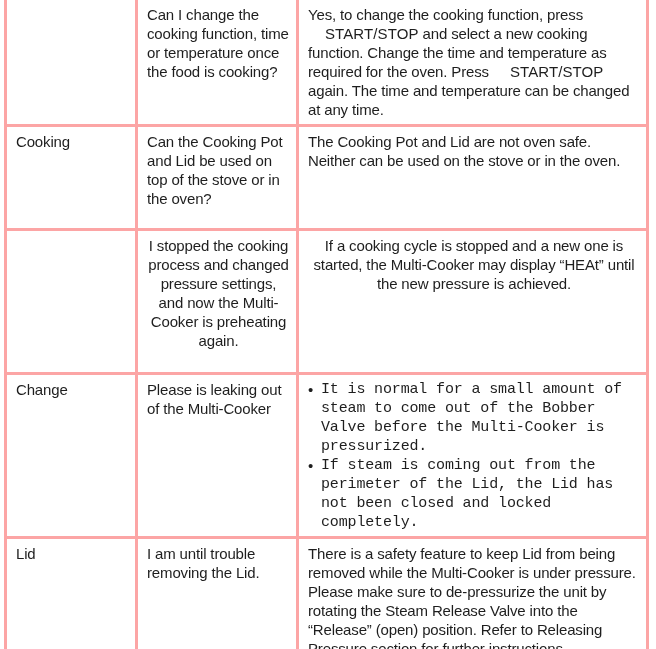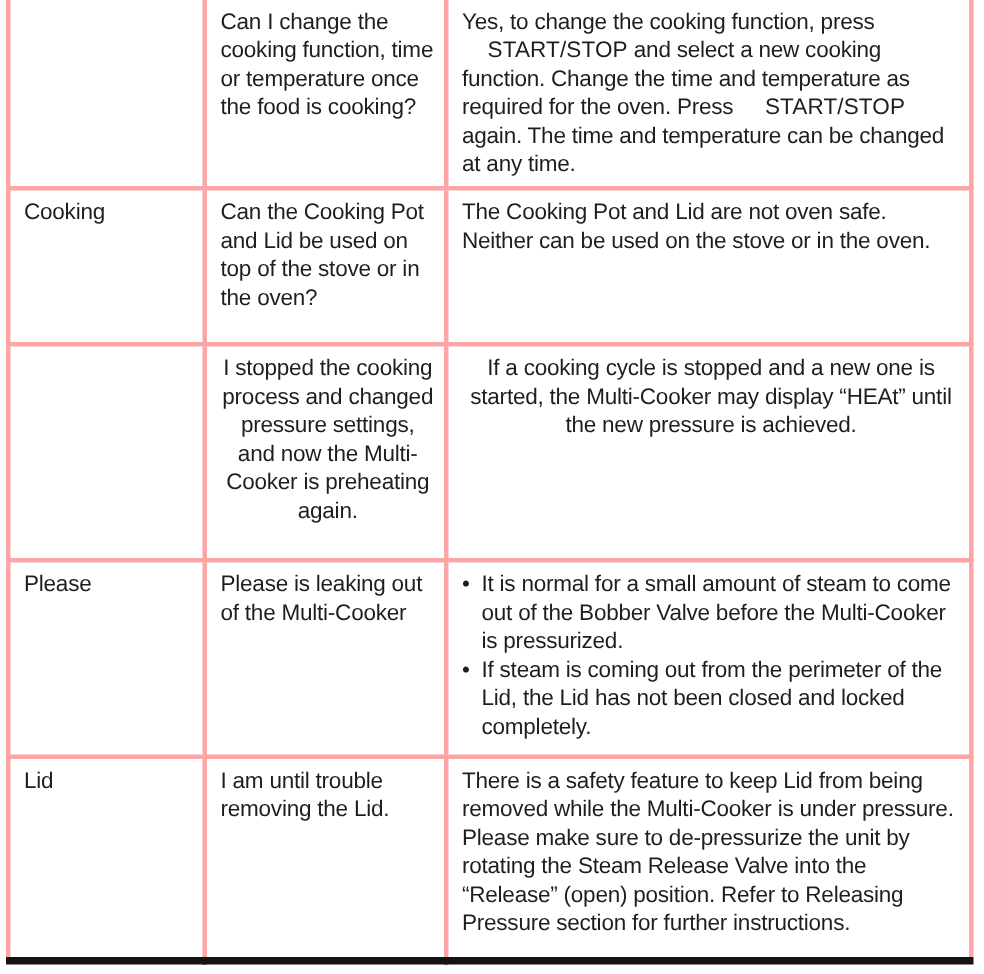--- a/index.html
+++ b/index.html
@@ -56,20 +56,21 @@
   .bullet {
     display: flex;
     align-items: flex-start;
   }
   .bullet .dot {
     flex: 0 0 13px;
     width: 13px;
   }
   .bullet .btext {
     flex: 1 1 auto;
+    font-family: Liberation Mono, monospace;
   }
 </style>
 </head>
 <body>
 
 <div class="page">
   <table class="faq">
     <tbody id="faq-body">
         <tr>
           <td class="col-cat"><span></span></td>
@@ -92,21 +93,21 @@
         <tr>
           <td class="col-cat"><span></span></td>
           <td class="col-q">
             <div>I stopped the cooking process and changed pressure settings, and now the Multi-Cooker is preheating again.</div>
           </td>
           <td class="col-a">
             <div class="answer-paragraph"><span>If a cooking cycle is stopped and a new one is started, the Multi-Cooker may display “HEAt” until the new pressure is achieved.</span></div>
           </td>
         </tr>
         <tr>
-          <td class="col-cat"><span>Please</span></td>
+          <td class="col-cat"><span>Change</span></td>
           <td class="col-q">
             <div>Please is leaking out of the Multi-Cooker</div>
           </td>
           <td class="col-a">
             <div class="bullet">
               <span class="dot">•</span>
               <span class="btext"><span>It is normal for a small amount of steam to come out of the Bobber Valve before the Multi-Cooker is pressurized.</span></span>
             </div>
             <div class="bullet">
               <span class="dot">•</span>

